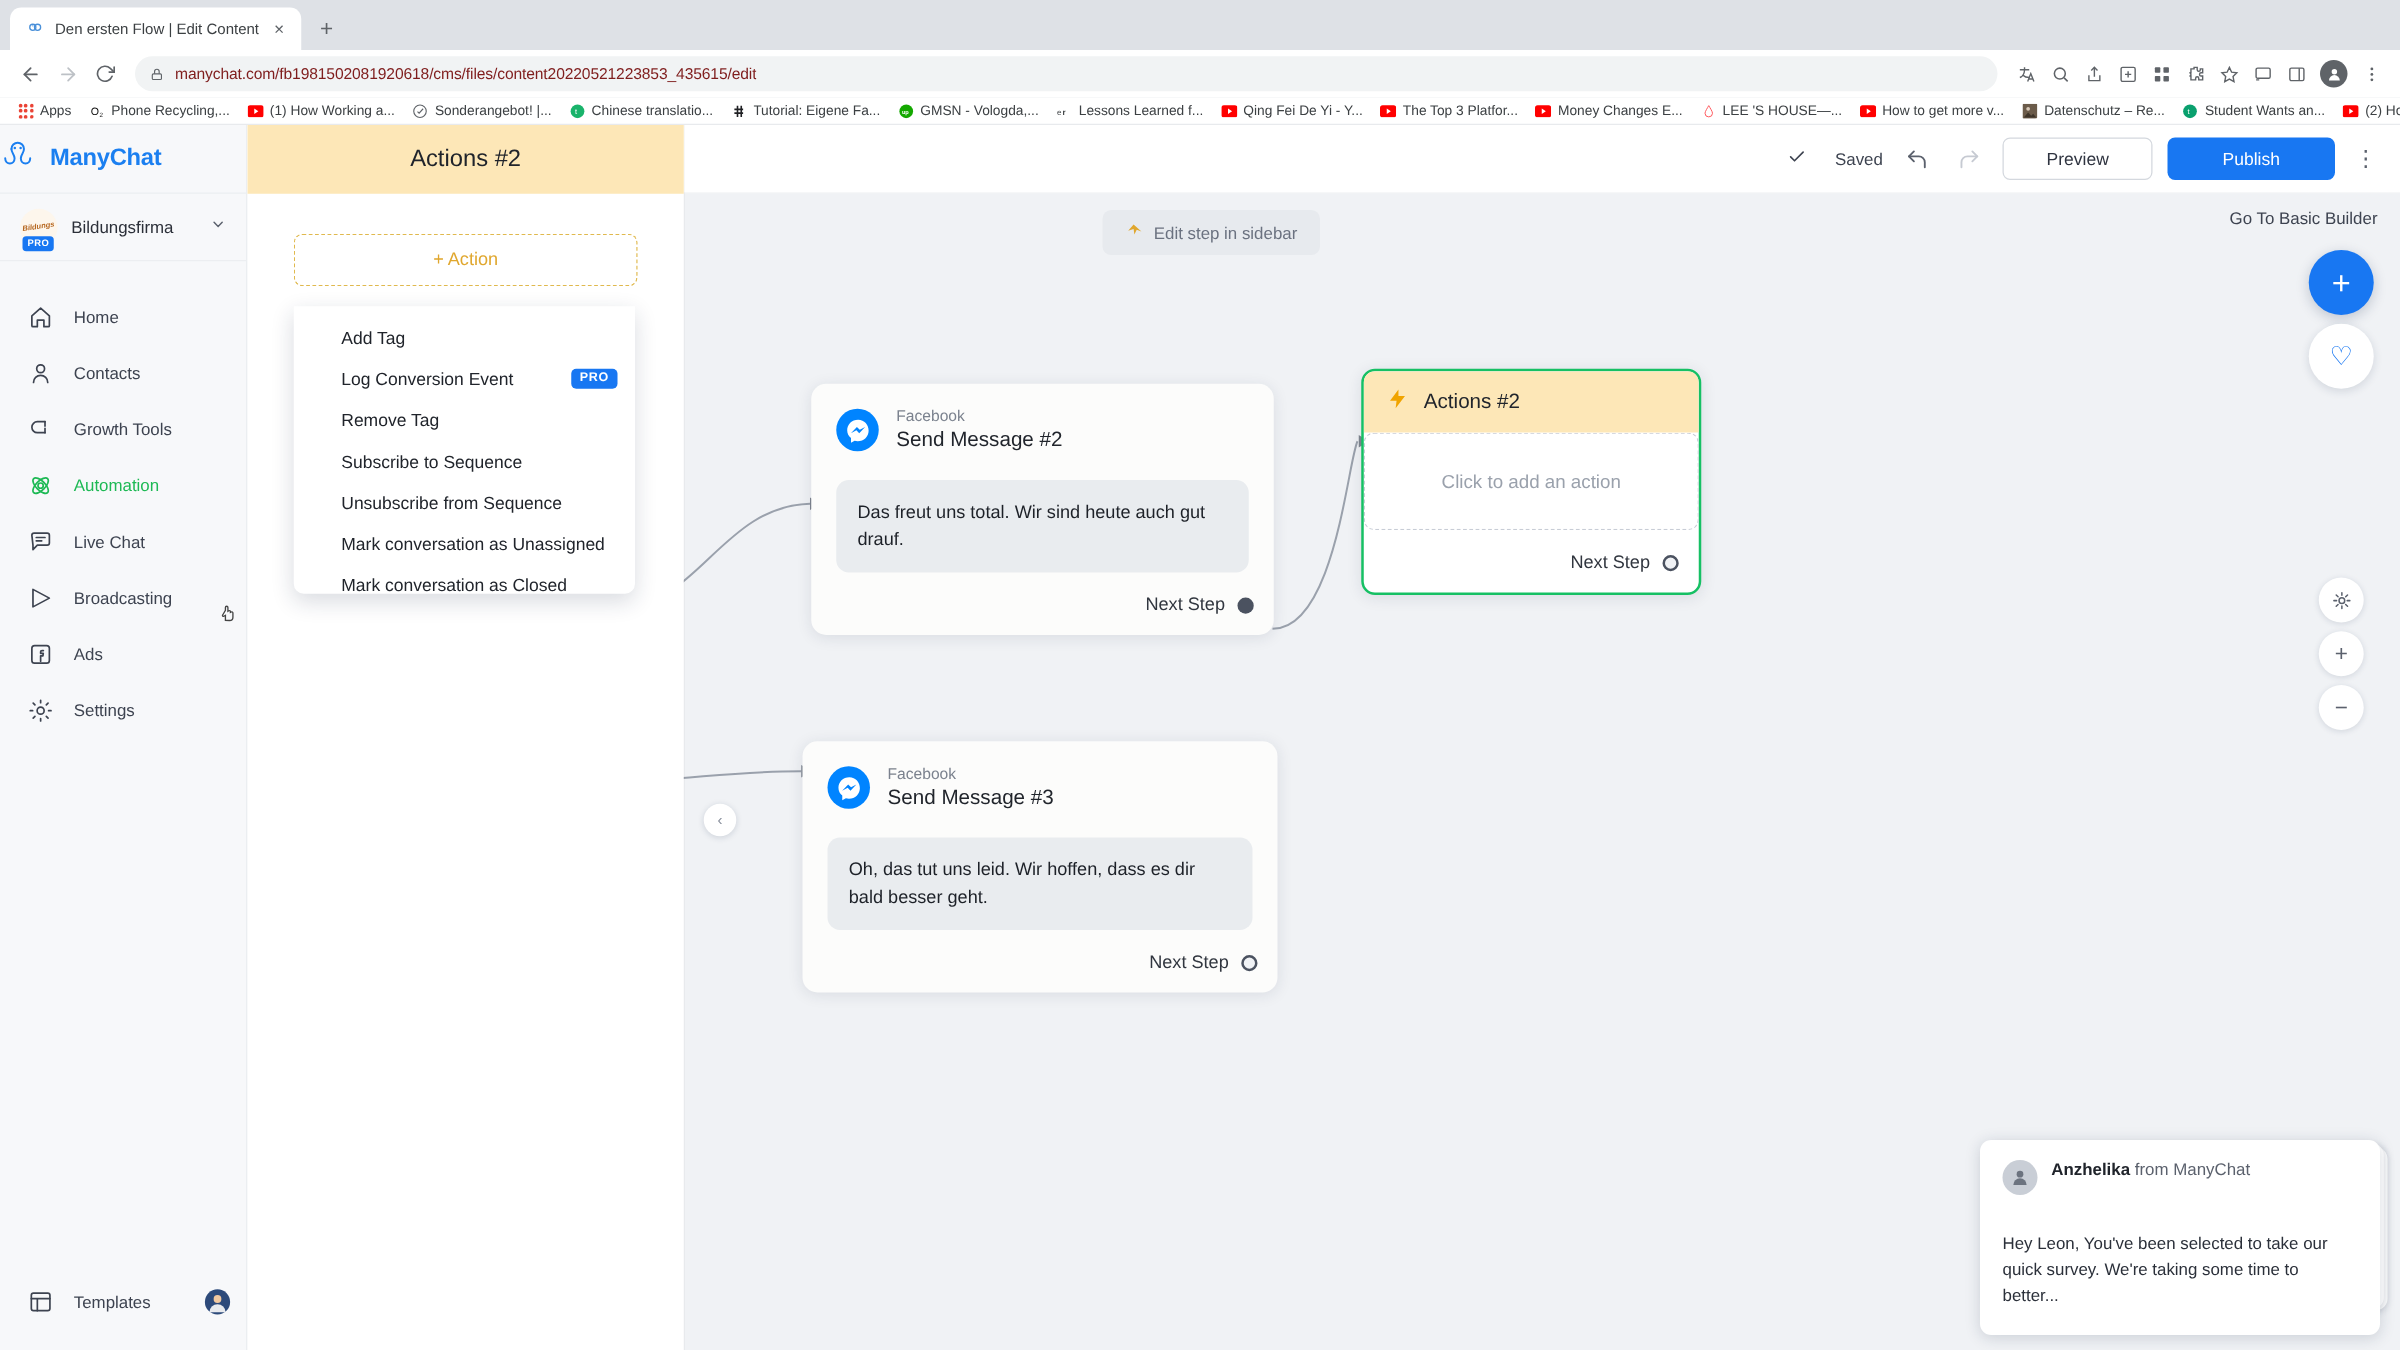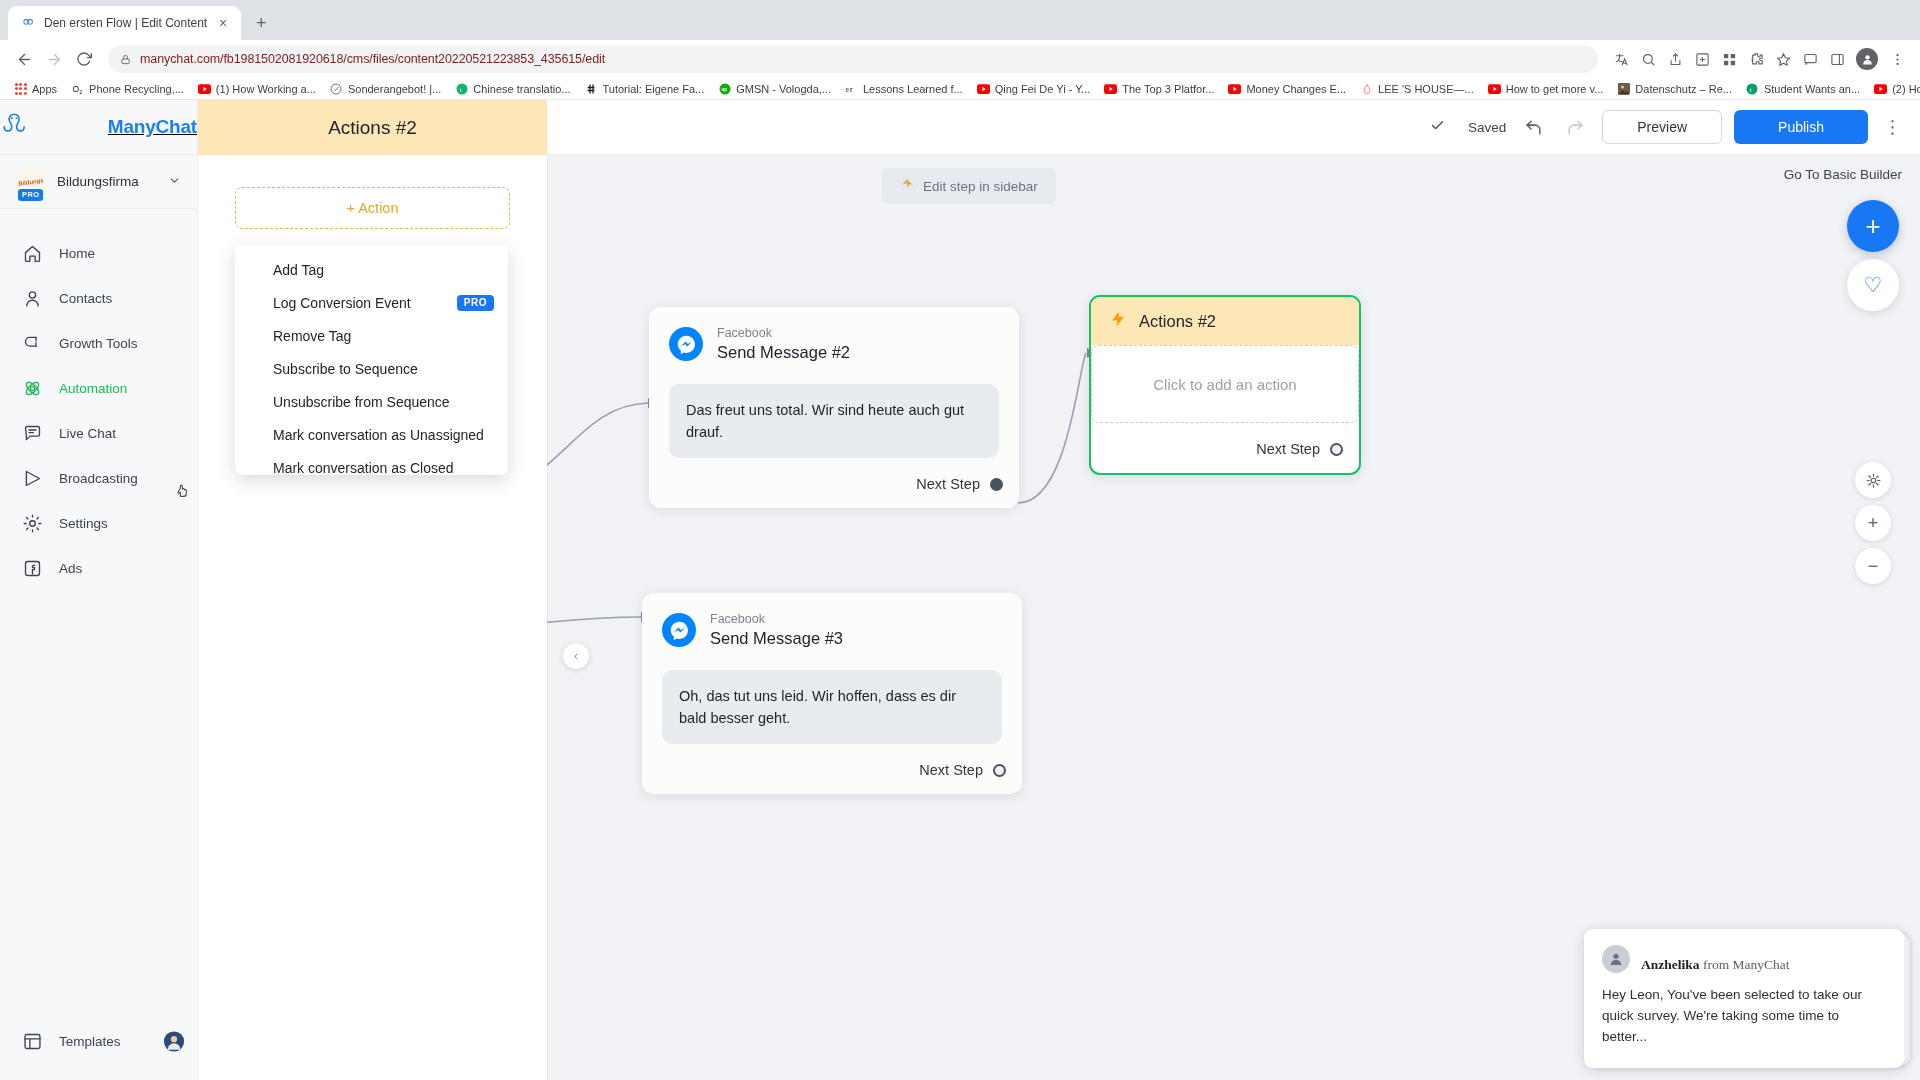--- a/index.html
+++ b/index.html
@@ -44,21 +44,21 @@
   .bm-ico { width:13px; height:13px; flex:0 0 13px; display:flex; align-items:center; justify-content:center; font-size:9px; border-radius:2px; overflow:hidden;}
   .bm-label { max-width:104px; overflow:hidden; text-overflow:ellipsis; white-space:nowrap; }
   .apps-grid { display:grid; grid-template-columns: repeat(3, 3px); grid-template-rows: repeat(3, 3px); gap:1.5px; }
   .apps-grid i { width:3px; height:3px; border-radius:50%; display:block; }
 
   
   .viewport { flex:1; display:flex; background:#ffffff; position:relative; overflow:hidden; }
 
   
   .sidebar { width:198px; flex:0 0 198px; background:#f7f8fa; border-right:1px solid #e8eaee; display:flex; flex-direction:column; }
-  .brand { height:55px; display:flex; align-items:center; justify-content:space-between; gap:10px; border-bottom:1px solid #eceef1;text-decoration:underline; }
+  .brand { height:55px; display:flex; align-items:center; justify-content:flex-start; gap:10px; border-bottom:1px solid #eceef1; }
   .brand-name { font-size:19px; font-weight:700; color:#1b7ff0; letter-spacing:-0.2px; }
   .account { height:54px; display:flex; align-items:center; gap:11px; padding: 0 16px; border-bottom:1px solid #eceef1; }
   .acct-avatar { width:30px; height:30px; flex:0 0 30px; border-radius:50%; background:#fdf6ec; position:relative; display:flex; align-items:center; justify-content:center; overflow:visible;}
   .acct-avatar .scribble { font-size:6px; color:#b5651d; font-style:italic; font-weight:700; transform:rotate(-8deg); }
   .pro-badge { position:absolute; bottom:-4px; left:2px; background:#1877f2; color:#fff; font-size:7.5px; font-weight:700; letter-spacing:0.4px; padding:1.5px 4px; border-radius:3px; }
   .acct-name { flex:1; font-size:13.5px; color:#2b2f38; }
   .nav { padding-top:22px; display:flex; flex-direction:column; }
   .nav-item { height:45px; display:flex; align-items:center; gap:16px; padding: 0 21px; color:#3d4350; font-size:13.5px; }
   .nav-item.active { color:#1db954; }
   .nav-item.active .nav-ico svg { stroke:#1db954; }
@@ -129,21 +129,21 @@
   }
   .dd-item { height:33px; display:flex; align-items:center; padding: 0 14px; font-size:14px; color:#20242b; gap:8px;margin-left:24px; }
   .pro-tag { margin-left:auto; background:#1877f2; color:#fff; font-size:10px; font-weight:700; letter-spacing:0.5px; padding:2.5px 7px; border-radius:4px; }
 
   
   .toast-stack { position:absolute; right:16px; bottom:12px; width:320px; }
   .toast-ghost { position:absolute; background:#fff; border-radius:9px; box-shadow:0 1px 6px rgba(25,40,70,.14); }
   .toast-ghost.g1 { right:-6px; top:6px; width:318px; height:130px; }
   .toast-ghost.g2 { right:-3px; top:3px; width:319px; height:132px; }
   .toast { position:relative; background:#fff; border-radius:9px; box-shadow:0 2px 12px rgba(25,40,70,.17); padding:16px 18px 20px 18px; }
-  .toast-hd { display:flex; align-items:flex-end; gap:11px; margin-bottom:12px;font-family:Liberation Serif, serif; }
+  .toast-hd { display:flex; align-items:flex-start; gap:11px; margin-bottom:29px; }
   .toast-av { width:28px; height:28px; flex:0 0 28px; border-radius:50%; background:#c9ced6; display:flex; align-items:center; justify-content:center; color:#6c737f; font-size:14px; }
   .toast-name { font-size:13.5px; color:#20242b; }
   .toast-name b { font-weight:700; }
   .toast-name span { color:#5b616d; }
   .toast-body { font-size:13.5px; line-height:1.55; color:#2b303a; }
 </style>
 </head>
 <body>
 
 <div class="browser">
@@ -496,34 +496,34 @@
             <span class="nav-ico">
               <svg width="21" height="21" viewBox="0 0 24 24" fill="none" stroke="#3d4350" stroke-width="1.55" stroke-linecap="round" stroke-linejoin="round">
                 <polygon points="5 4 20 12 5 20 5 12 5 4" fill="none"></polygon>
               </svg>
             </span>
             <span>Broadcasting</span>
           </div>
           <div class="nav-item">
             <span class="nav-ico">
               <svg width="21" height="21" viewBox="0 0 24 24" fill="none" stroke="#3d4350" stroke-width="1.55" stroke-linecap="round" stroke-linejoin="round">
+                <rect x="4" y="4" width="16" height="16" rx="2.5"></rect>
+                <path d="M14.5 8.5h-1.2c-.9 0-1.3.4-1.3 1.2v1.3h2.4l-.3 2.3h-2.1v5"></path>
+              </svg>
+            </span>
+            <span>Ads</span>
+          </div>
+          <div class="nav-item">
+            <span class="nav-ico">
+              <svg width="21" height="21" viewBox="0 0 24 24" fill="none" stroke="#3d4350" stroke-width="1.55" stroke-linecap="round" stroke-linejoin="round">
                 <circle cx="12" cy="12" r="3.2"></circle>
                 <path d="M12 2.5v2.2M12 19.3v2.2M2.5 12h2.2M19.3 12h2.2M5.2 5.2l1.6 1.6M17.2 17.2l1.6 1.6M18.8 5.2l-1.6 1.6M6.8 17.2l-1.6 1.6"></path>
               </svg>
             </span>
             <span>Settings</span>
-          </div>
-          <div class="nav-item">
-            <span class="nav-ico">
-              <svg width="21" height="21" viewBox="0 0 24 24" fill="none" stroke="#3d4350" stroke-width="1.55" stroke-linecap="round" stroke-linejoin="round">
-                <rect x="4" y="4" width="16" height="16" rx="2.5"></rect>
-                <path d="M14.5 8.5h-1.2c-.9 0-1.3.4-1.3 1.2v1.3h2.4l-.3 2.3h-2.1v5"></path>
-              </svg>
-            </span>
-            <span>Ads</span>
           </div>
         </div>
       <div class="nav-bottom" id="sidebar-nav-bottom">
           <div class="nav-item">
             <span class="nav-ico">
               <svg width="21" height="21" viewBox="0 0 24 24" fill="none" stroke="#3d4350" stroke-width="1.55" stroke-linecap="round" stroke-linejoin="round">
                 <rect x="3.5" y="4" width="17" height="16" rx="2"></rect>
                 <path d="M3.5 9h17M9 9v11"></path>
               </svg>
             </span>

